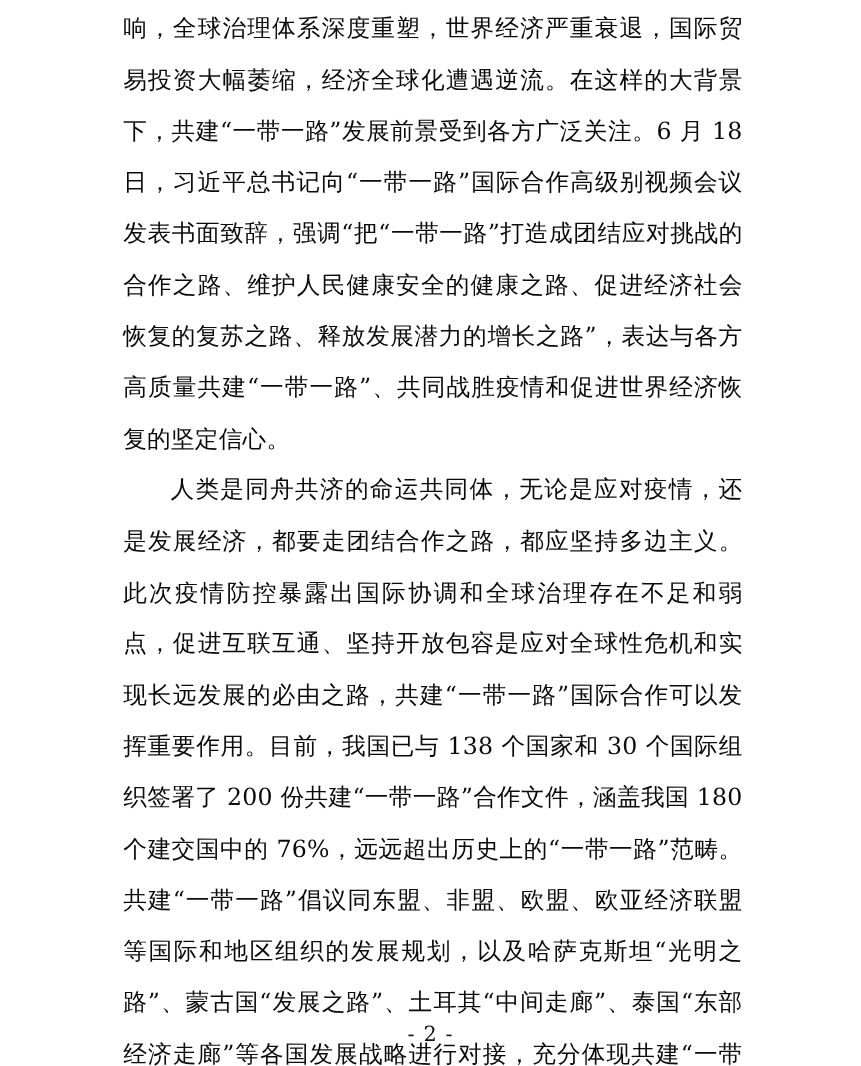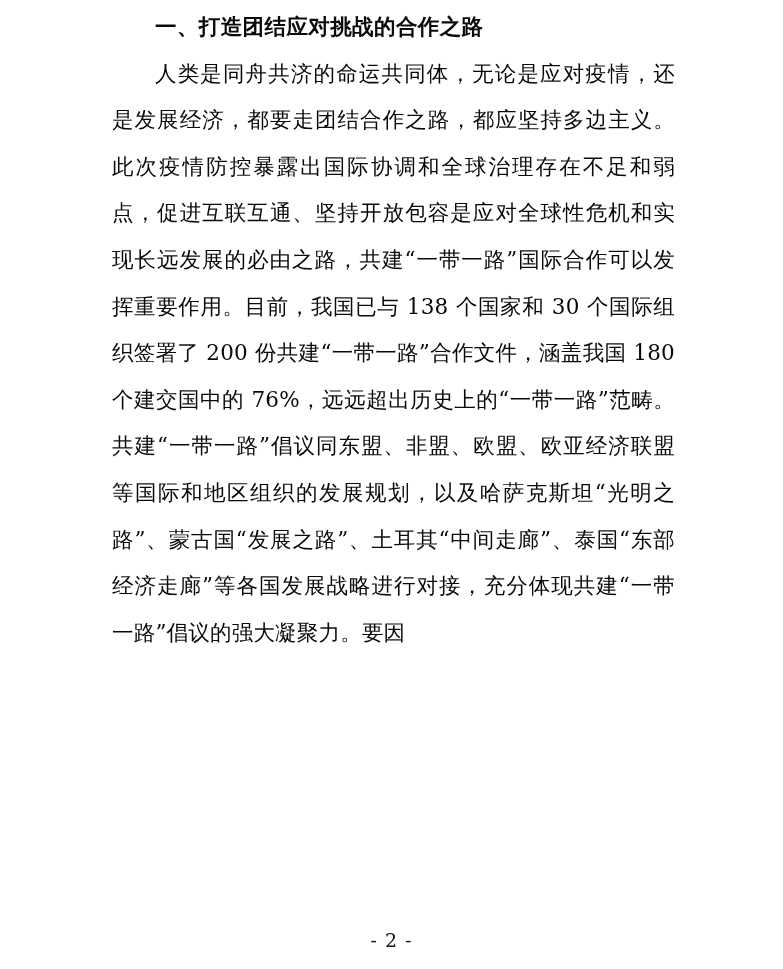--- a/index.html
+++ b/index.html
@@ -56,17 +56,17 @@
     font-family: "DejaVu Serif", "Liberation Serif", serif;
     letter-spacing: 1px;
     color: #111;
   }
 </style>
 </head>
 <body>
 
 <div class="page">
   <div class="body-text">
-    <h2 class="heading">一、打造团结应对挑战的合作之路</h2>
+    <p class="para">响，全球治理体系深度重塑，世界经济严重衰退，国际贸易投资大幅萎缩，经济全球化遭遇逆流。在这样的大背景下，共建“一带一路”发展前景受到各方广泛关注。6 月 18 日，习近平总书记向“一带一路”国际合作高级别视频会议发表书面致辞，强调“把“一带一路”打造成团结应对挑战的合作之路、维护人民健康安全的健康之路、促进经济社会恢复的复苏之路、释放发展潜力的增长之路”，表达与各方高质量共建“一带一路”、共同战胜疫情和促进世界经济恢复的坚定信心。</p>
     <p class="para indent">人类是同舟共济的命运共同体，无论是应对疫情，还是发展经济，都要走团结合作之路，都应坚持多边主义。此次疫情防控暴露出国际协调和全球治理存在不足和弱点，促进互联互通、坚持开放包容是应对全球性危机和实现长远发展的必由之路，共建“一带一路”国际合作可以发挥重要作用。目前，我国已与 138 个国家和 30 个国际组织签署了 200 份共建“一带一路”合作文件，涵盖我国 180 个建交国中的 76%，远远超出历史上的“一带一路”范畴。共建“一带一路”倡议同东盟、非盟、欧盟、欧亚经济联盟等国际和地区组织的发展规划，以及哈萨克斯坦“光明之路”、蒙古国“发展之路”、土耳其“中间走廊”、泰国“东部经济走廊”等各国发展战略进行对接，充分体现共建“一带一路”倡议的强大凝聚力。要因</p>
   </div>
   <div class="footer">- 2 -</div>
 </div>
 
 </body></html>

